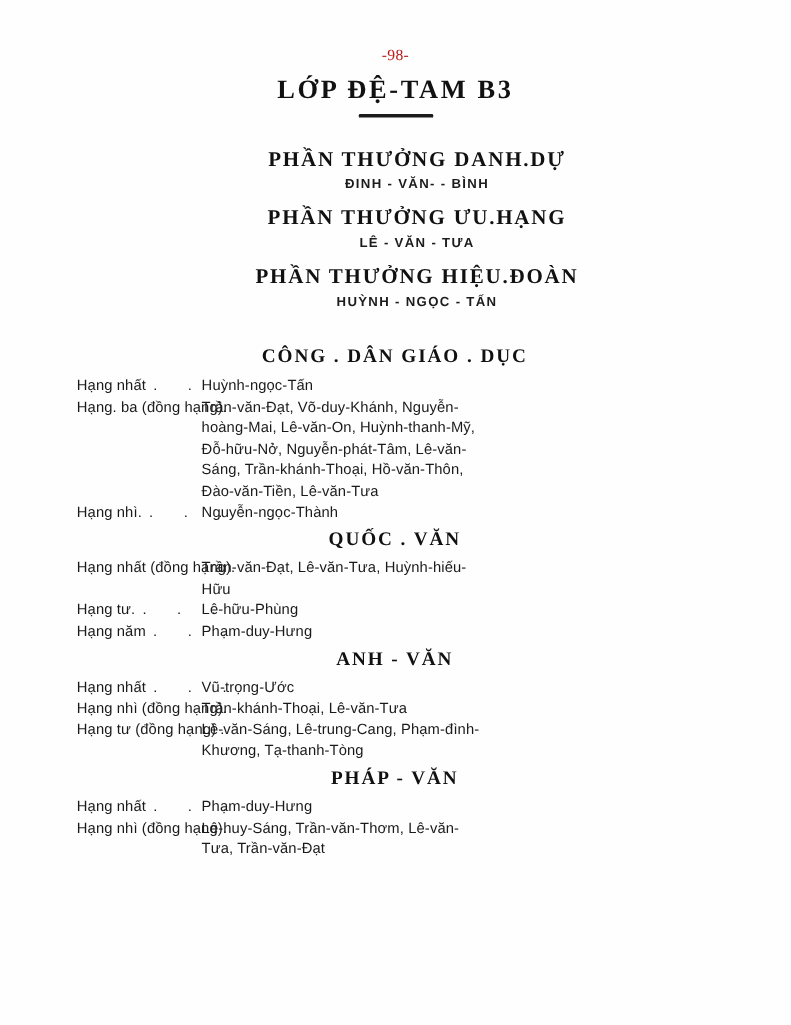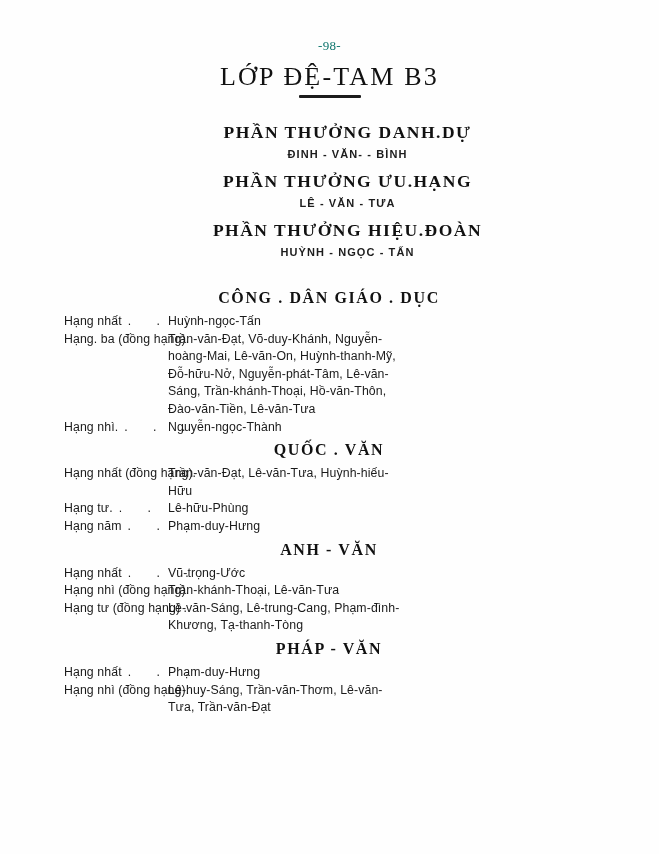--- a/index.html
+++ b/index.html
@@ -24,33 +24,33 @@
 
   
   .page-number {
     position: absolute;
     top: 38px;
     left: 0;
     width: 659px;
     text-align: center;
     font-size: 13px;
     letter-spacing: 0.3px;
-    color: #0f766e;
+    color: #b91c1c;
     font-family: "Liberation Serif", serif;
   }
 
   
   .class-title {
     position: absolute;
     top: 62px;
     left: 0;
     width: 659px;
     text-align: center;
-    font-size: 26px;
-    font-weight: normal;
+    font-size: 22px;
+    font-weight: bold;
     letter-spacing: 2.2px;
     color: #111;
     font-family: "Liberation Serif", serif;
   }
   .title-rule {
     position: absolute;
     top: 95px;
     left: 299px;
     width: 62px;
     height: 3px;

